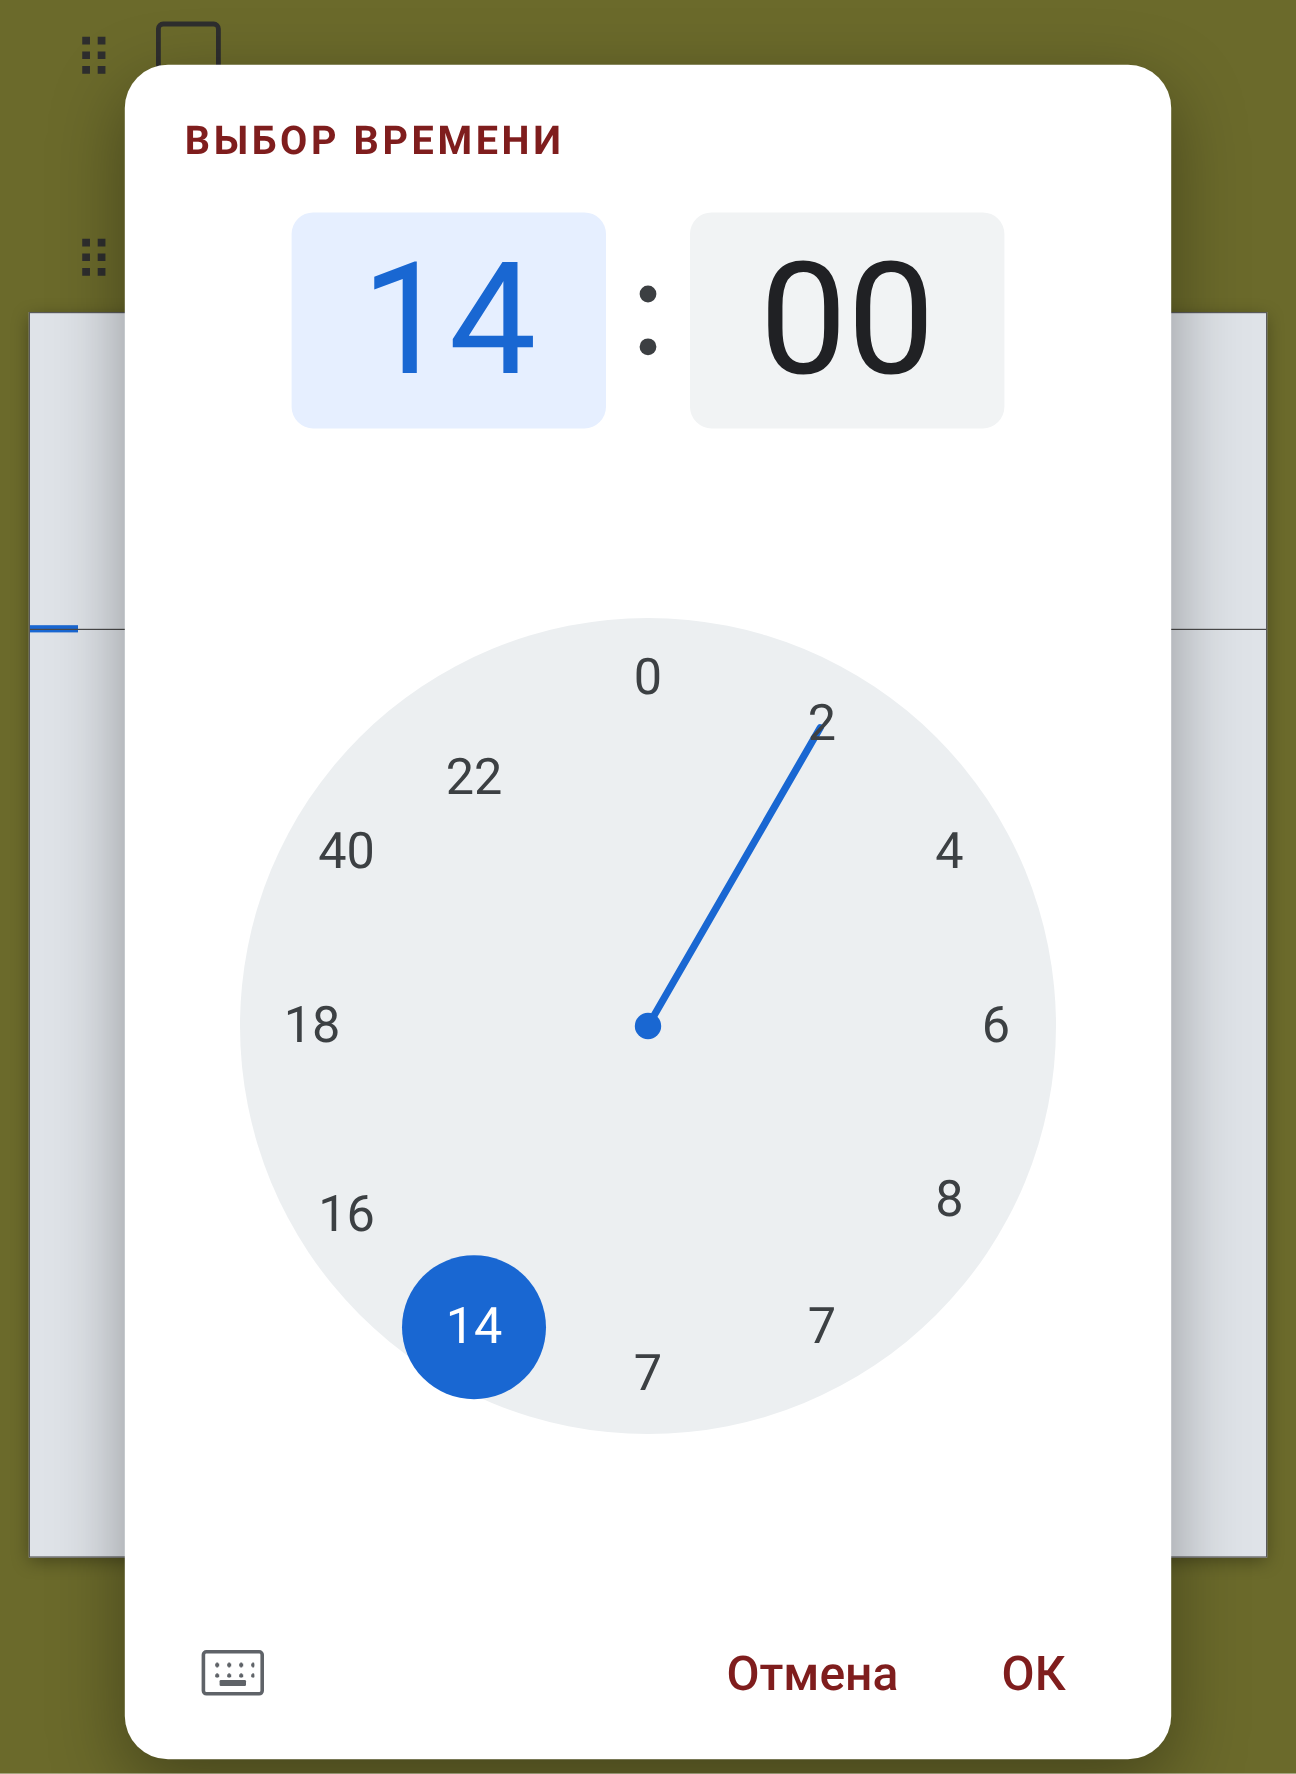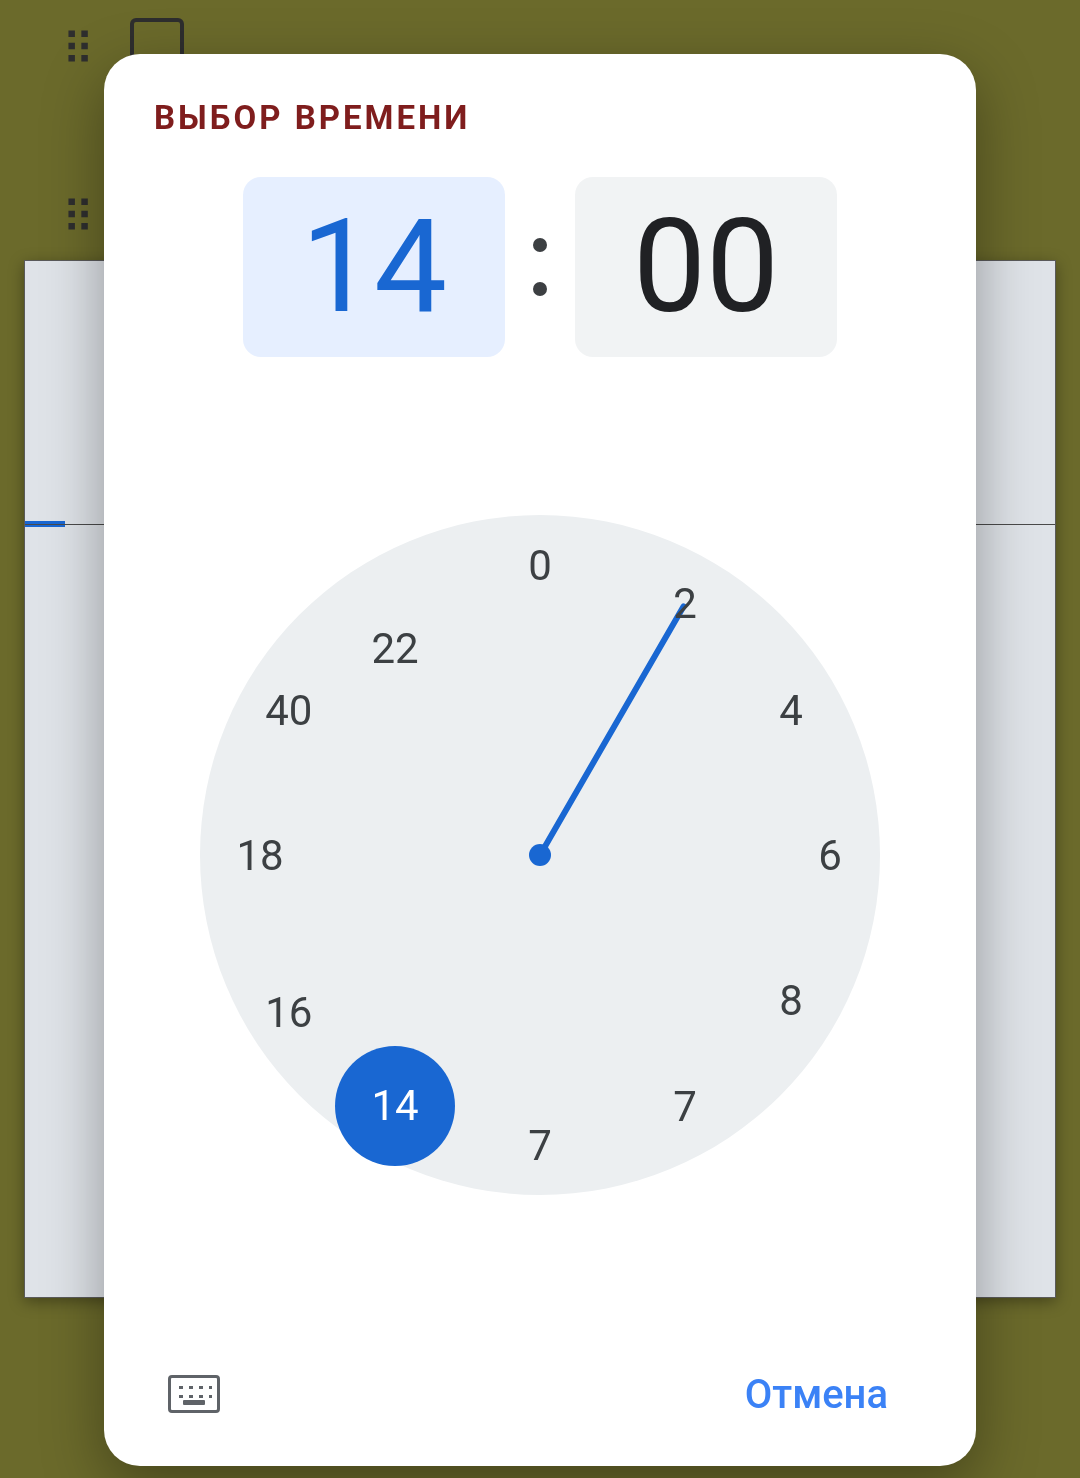--- a/index.html
+++ b/index.html
@@ -173,21 +173,21 @@
   }
   .kbd-icon::after{
     content:"";
     position:absolute;
     left:12px; right:12px; bottom:5px; height:5px;
     background:#5f6368;
     border-radius:1px;
   }
   .spacer { flex: 1; }
   .txt-btn {
-    color: #3b82f6;
+    color: #7f1d1d;
     font-size: 40px;
     font-weight: 500;
     padding: 8px 28px;
     cursor: pointer;
     border-radius: 8px;
   }
   .txt-btn + .txt-btn { margin-left: 30px; }
 </style>
 </head>
 <body>
@@ -235,15 +235,16 @@
         <div class="num" style="left: 195px; top: 88.8526px; margin-top: 45px;">22</div>
       </div>
   </div>
 
   <div class="footer">
     <div class="kbd-btn">
       <div class="kbd-icon"></div>
     </div>
     <div class="spacer"></div>
     <div class="txt-btn">Отмена</div>
+    <div class="txt-btn">ОК</div>
   </div>
 
 </div>
 
 </body></html>

